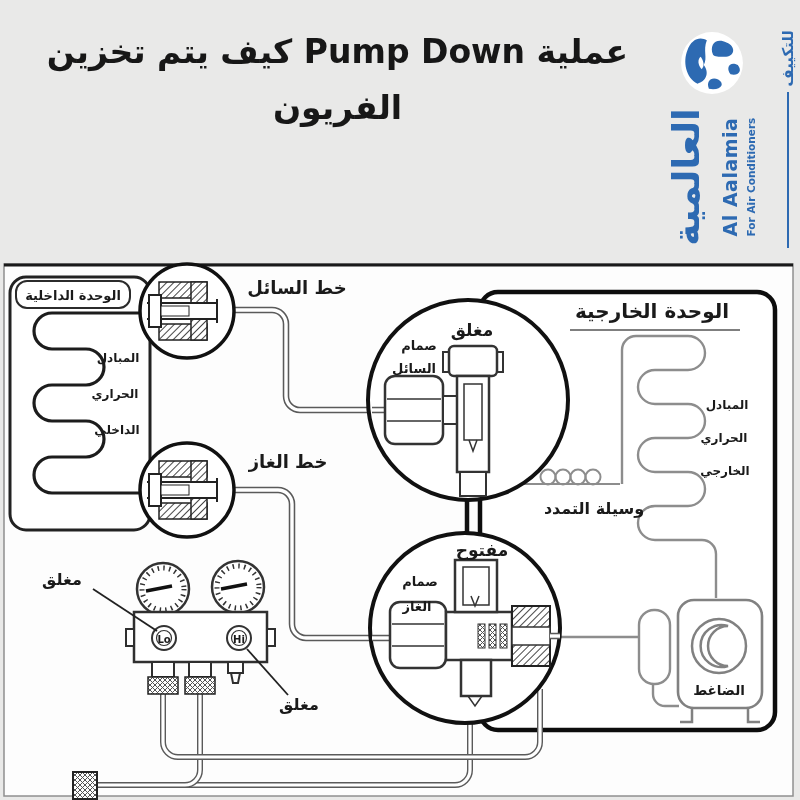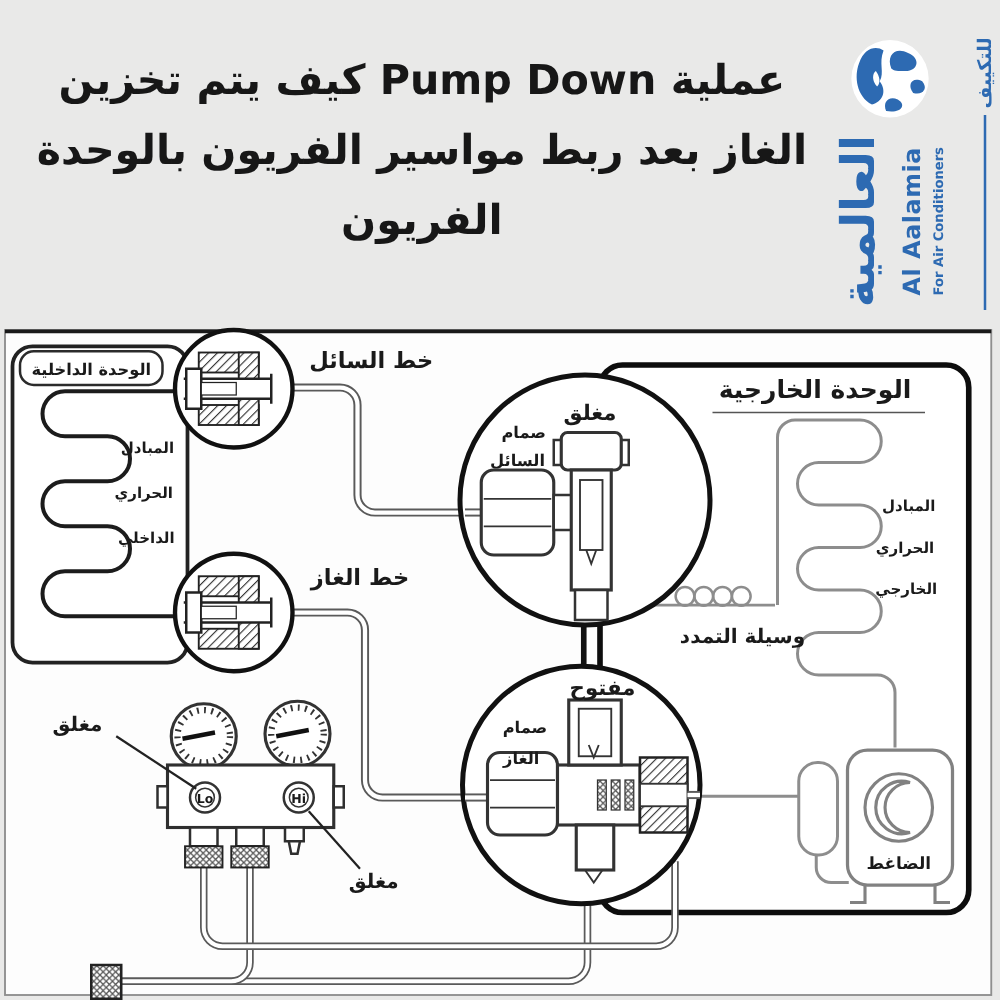--- a/index.html
+++ b/index.html
@@ -3,21 +3,21 @@
 <meta charset="utf-8">
 <style>
   html,body{margin:0;padding:0;}
   body{
     width:800px;height:800px;position:relative;overflow:hidden;
     background:#e9e9e8;
     font-family:"DejaVu Sans",sans-serif;
   }
   
   .banner-title{
-    position:absolute;top:36px;left:10px;width:655px;
+    position:absolute;top:24px;left:10px;width:655px;
     direction:rtl;text-align:center;
     font-size:33px;font-weight:800;color:#171717;line-height:56px;
   }
   
   .logo{
     position:absolute;left:623px;top:78px;width:226px;height:126px;
     transform:rotate(-90deg);transform-origin:50% 50%;
   }
   .logo-ar{position:absolute;top:-8px;left:2px;width:150px;text-align:center;
     font-size:37px;font-weight:800;color:#2d6ab2;direction:rtl;}
@@ -31,21 +31,20 @@
   .logo-tag-text{font-size:15px;font-weight:800;color:#2d6ab2;direction:rtl;white-space:nowrap;}
   
   .diagram-panel{position:absolute;left:0;top:260px;width:800px;height:540px;}
   svg text{font-family:"DejaVu Sans",sans-serif;fill:#1a1a1a;}
 </style>
 </head>
 <body>
 
 <div class="banner-title">
   <div>عملية Pump Down كيف يتم تخزين</div>
-  <div>الغاز بعد ربط مواسير الفريون بالوحدة</div>
   <div>الفريون</div>
 </div>
 
 <div class="logo">
   <div class="logo-ar">العالمية</div>
   <div class="logo-en">Al Aalamia</div>
   <div class="logo-sub">For Air Conditioners</div>
   <svg class="logo-globe" viewBox="0 0 64 64">
     <circle cx="32" cy="32" r="30" fill="#ffffff"></circle>
     <path d="M12,18 C18,6 34,4 44,8 C56,12 58,21 54,27 C44,23 37,28 30,24 C22,30 14,26 12,18 Z" fill="#2d6ab2"></path>

